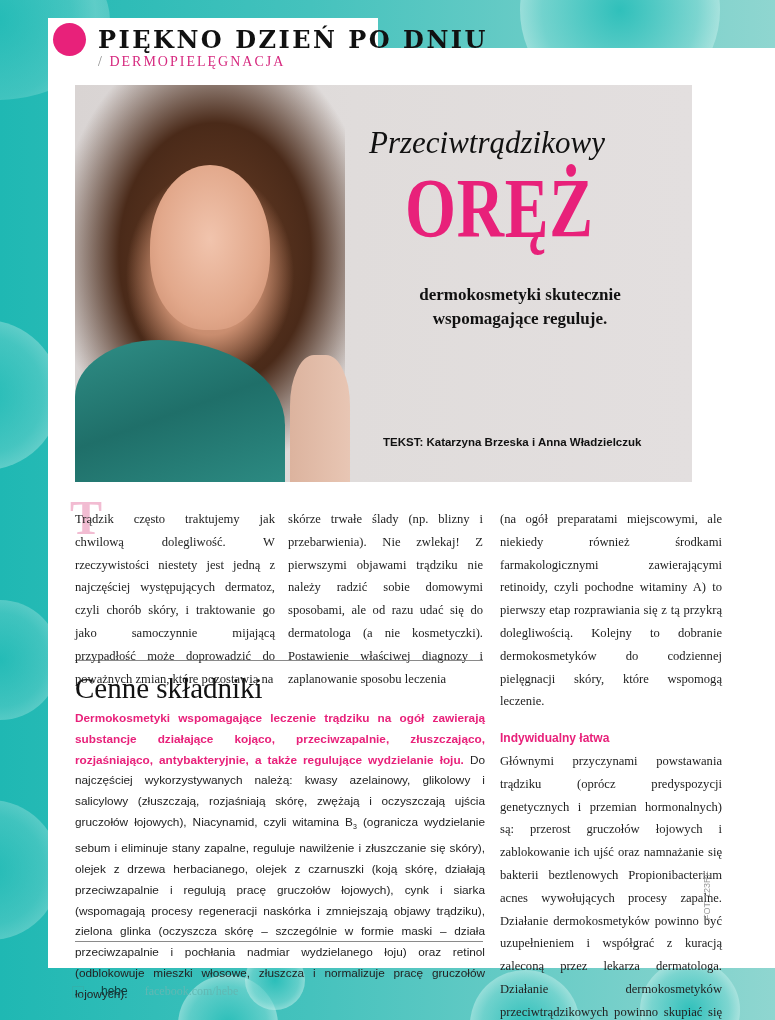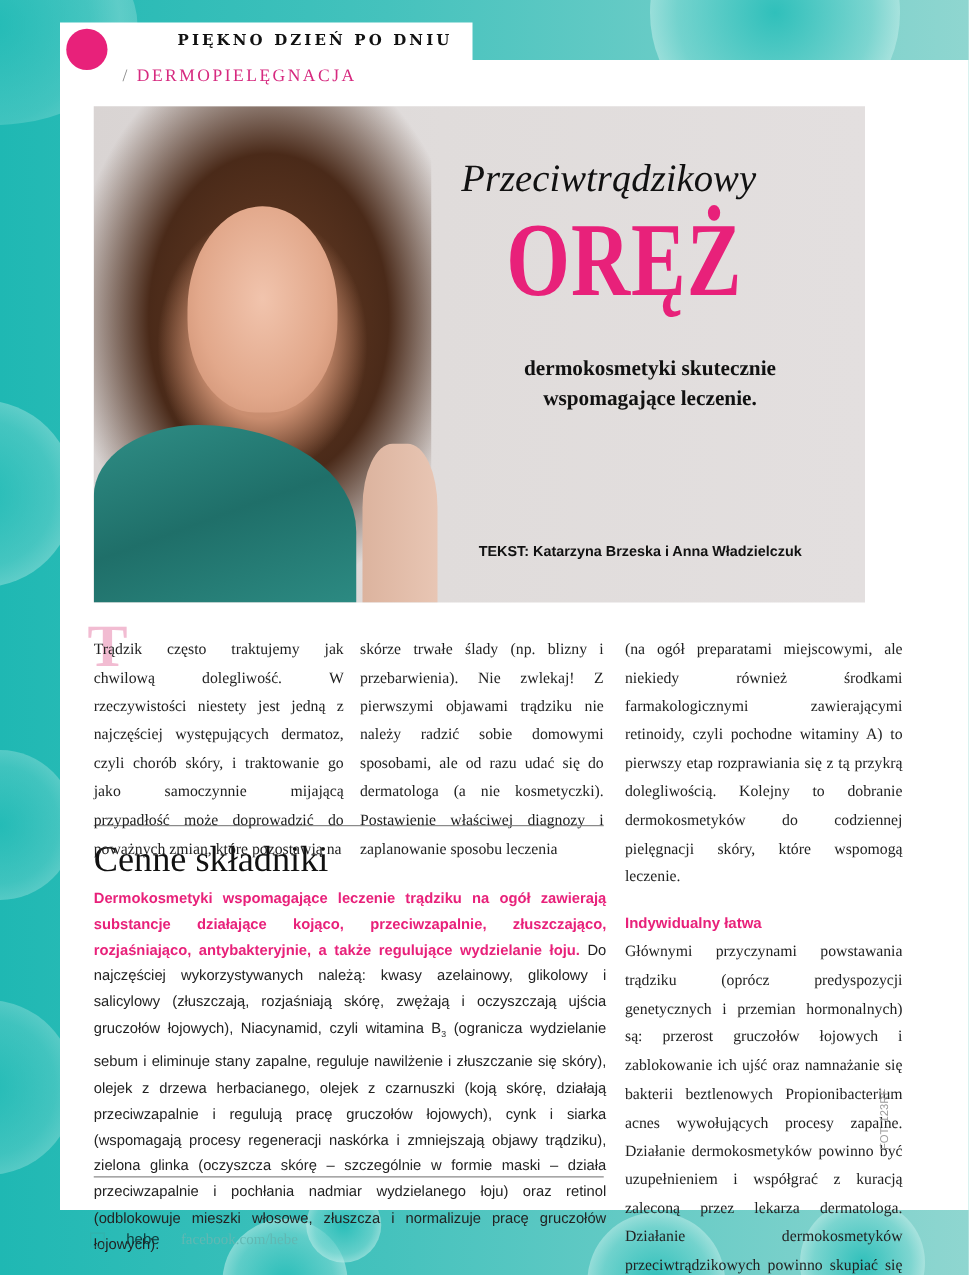--- a/index.html
+++ b/index.html
@@ -8,21 +8,21 @@
     background: linear-gradient(90deg, #1fb8b3 0%, #45c2bd 40%, #8fd6d0 100%);
     font-family: "Liberation Serif", serif;
     color: #1c1c1c;
   }
   .bubble { position: absolute; border-radius: 50%;
     background: radial-gradient(circle, rgba(40,190,185,0.9) 0%, rgba(120,215,210,0.6) 55%, rgba(200,240,236,0.55) 72%, rgba(160,225,220,0.3) 100%);
   }
   .panel { position: absolute; left: 48px; top: 48px; width: 727px; height: 920px; background: #ffffff; }
   .header-box { position: absolute; left: 48px; top: 18px; width: 330px; height: 58px; background: #fff; }
   .header-dot { position: absolute; left: 53px; top: 23px; width: 33px; height: 33px; border-radius: 50%; background: #e8217a; }
-  .section-title { position: absolute; left: 98px; top: 25px; font-family: "DejaVu Serif", serif; font-weight: bold; font-size: 12px; letter-spacing: 2.5px; color: #111; white-space: nowrap; margin-left: 44px; }
+  .section-title { position: absolute; left: 98px; top: 25px; font-family: "DejaVu Serif", serif; font-weight: bold; font-size: 24px; letter-spacing: 2.5px; color: #111; white-space: nowrap; }
   .section-sub { position: absolute; left: 98px; top: 54px; font-family: "Liberation Serif", serif; font-size: 14px; letter-spacing: 2px; color: #d6297f; white-space: nowrap; }
   .section-sub .slash { color: #888; font-weight: normal; }
 
   .hero { position: absolute; left: 75px; top: 85px; width: 617px; height: 397px; background: linear-gradient(90deg, #d9d4d3 0%, #e0dcdb 45%, #e3dfdf 100%); overflow: hidden; }
   .hair { position: absolute; left: 0; top: 0; width: 270px; height: 397px;
     background: radial-gradient(ellipse 120px 150px at 135px 190px, #d9a689 0%, #c98d6f 40%, rgba(0,0,0,0) 70%),
                 radial-gradient(ellipse 160px 220px at 140px 170px, #6b3f26 0%, #4a2a19 60%, rgba(80,50,30,0) 100%);
   }
   .face { position: absolute; left: 75px; top: 80px; width: 120px; height: 165px; border-radius: 50% 50% 45% 45%; background: radial-gradient(ellipse at 50% 45%, #f1c4ad 0%, #e2a88b 60%, #c88a6c 100%); }
   .sweater { position: absolute; left: 0; top: 255px; width: 210px; height: 142px; border-radius: 40% 60% 0 0; background: linear-gradient(160deg, #2f8e86 0%, #1f6f69 50%, #2c8a82 100%); }
@@ -81,21 +81,21 @@
 <div class="hero">
   <div class="hair"></div>
   <div class="face"></div>
   <div class="sweater"></div>
   <div class="arm"></div>
 </div>
 <div class="hero-kicker">Przeciwtrądzikowy</div>
 <div class="hero-title">ORĘŻ</div>
 <div class="hero-lead">
   <b>dermokosmetyki skutecznie</b>
-  <b>wspomagające leczenie.</b>
+  <b>wspomagające reguluje.</b>
 </div>
 <div class="hero-credit">TEKST:  Katarzyna Brzeska i Anna Władzielczuk</div>
 
 <div class="dropcap">T</div>
 <div class="col col-1">
     <p style="text-align:justify;">Trądzik często traktujemy jak chwilową dolegliwość. W rzeczywistości niestety jest jedną z najczęściej występujących dermatoz, czyli chorób skóry, i traktowanie go jako samoczynnie mijającą przypadłość może doprowadzić do poważnych zmian, które pozostawią na</p>
   </div>
 <div class="col col-2">
     <p style="text-align:justify;">skórze trwałe ślady (np. blizny i przebarwienia). Nie zwlekaj! Z pierwszymi objawami trądziku nie należy radzić sobie domowymi sposobami, ale od razu udać się do dermatologa (a nie kosmetyczki). Postawienie właściwej diagnozy i zaplanowanie sposobu leczenia</p>
   </div>

